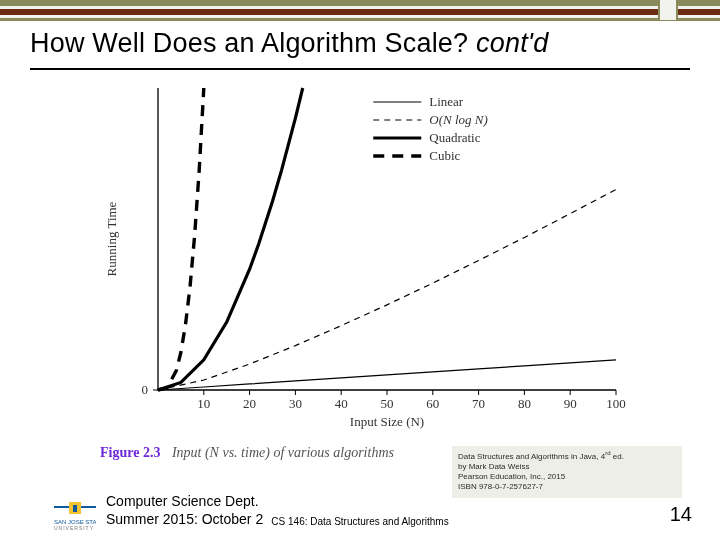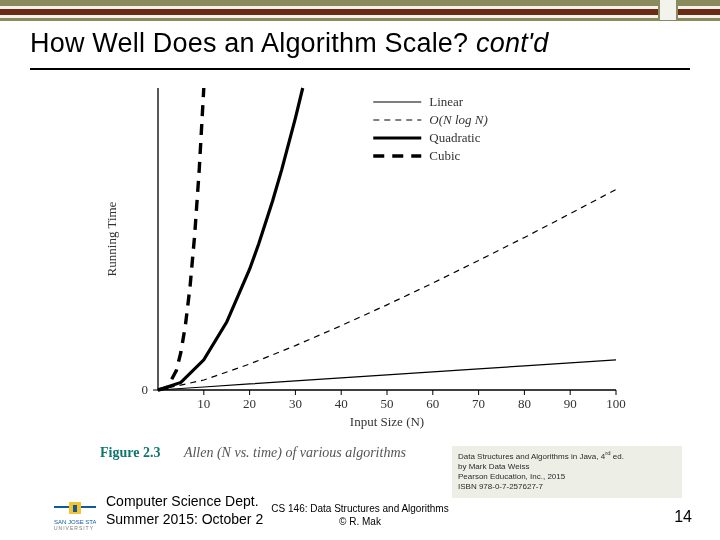--- a/index.html
+++ b/index.html
@@ -12,25 +12,25 @@
   .bar.gap { background: #f3f3ed; height: 3px; }
   .tab-block { position: absolute; top: 0; right: 42px; width: 20px; height: 20px; background: #f3f3ed; border-left: 2px solid #8a8b5c; border-right: 2px solid #8a8b5c; }
   .title { position: absolute; top: 28px; left: 30px; right: 30px; font-size: 27px; color: #000; font-family: Arial, sans-serif; letter-spacing: 0.2px; }
   .title .contd { font-style: italic; }
   .title-rule { position: absolute; top: 68px; left: 30px; right: 30px; height: 2px; background: #000; }
   .figure-wrap { position: absolute; top: 78px; left: 100px; width: 530px; height: 360px; }
   .axis { stroke: #000; stroke-width: 1.3; fill: none; }
   .axis-label { font-size: 13px; font-family: "Times New Roman", serif; fill: #333; }
   .series { fill: none; }
   .caption { position: absolute; top: 445px; left: 100px; font-family: "Times New Roman", serif; font-size: 14px; color: #555; }
-  .caption b { color: #0f766e; margin-right: 20px; }
+  .caption b { color: #6d28d9; margin-right: 8px; }
   .source-box { position: absolute; top: 446px; left: 452px; width: 230px; background: #edeee6; padding: 4px 6px 6px 6px; font-size: 8px; line-height: 1.25; color: #2a2a2a; }
   .footer-left { position: absolute; bottom: 12px; left: 106px; font-size: 14px; line-height: 1.3; color: #000; }
   .footer-center { position: absolute; bottom: 12px; left: 0; right: 0; text-align: center; font-size: 10px; line-height: 1.3; color: #000; }
-  .slide-number { position: absolute; bottom: 14px; right: 28px; font-size: 16px; color: #000; }
+  .slide-number { position: absolute; bottom: 14px; right: 28px; font-size: 20px; color: #000; }
   .logo { position: absolute; bottom: 10px; left: 54px; width: 42px; height: 28px; }
   .logo svg { width: 42px; height: 28px; }
 </style>
 </head>
 <body>
 
 <div class="slide">
 
   <div class="top-stripe">
     <div class="bar olive"></div>
@@ -84,21 +84,21 @@
         <text x="329.26" y="46" class="axis-label" font-style="italic" font-size="13">O(N log N)</text>
         <line x1="273.26" x2="321.26" y1="60" y2="60" stroke="#000" stroke-width="3.2"></line>
         <text x="329.26" y="64" class="axis-label" font-style="normal" font-size="13">Quadratic</text>
         <line x1="273.26" x2="321.26" y1="78" y2="78" stroke="#000" stroke-width="3.4" stroke-dasharray="11 8"></line>
         <text x="329.26" y="82" class="axis-label" font-style="normal" font-size="13">Cubic</text>
       </svg>
   </div>
 
   <div class="caption">
     <b>Figure 2.3</b>
-    <span style="font-style:italic;">Allen (N vs. time) of various algorithms</span>
+    <span style="font-style:italic;">Input (N vs. time) of various algorithms</span>
   </div>
 
   <div class="source-box">
     <div>
       <span>Data Structures and Algorithms in Java, 4</span><sup style="font-size:6px;">rd</sup><span> ed.</span>
     </div>
     <div>by Mark Data Weiss</div>
     <div>Pearson Education, Inc., 2015</div>
     <div>ISBN 978-0-7-257627-7</div>
   </div>
@@ -112,17 +112,16 @@
       <text x="0" y="28" font-size="5" fill="#777" font-family="Arial" letter-spacing="1">UNIVERSITY</text>
     </svg>
   </div>
 
   <div class="footer-left">
     <div>Computer Science Dept.</div>
     <div>Summer 2015: October 2</div>
   </div>
   <div class="footer-center">
     <div>CS 146: Data Structures and Algorithms</div>
-    <div>© R. Mak</div>
   </div>
   <div class="slide-number">14</div>
 
 </div>
 
 </body></html>

